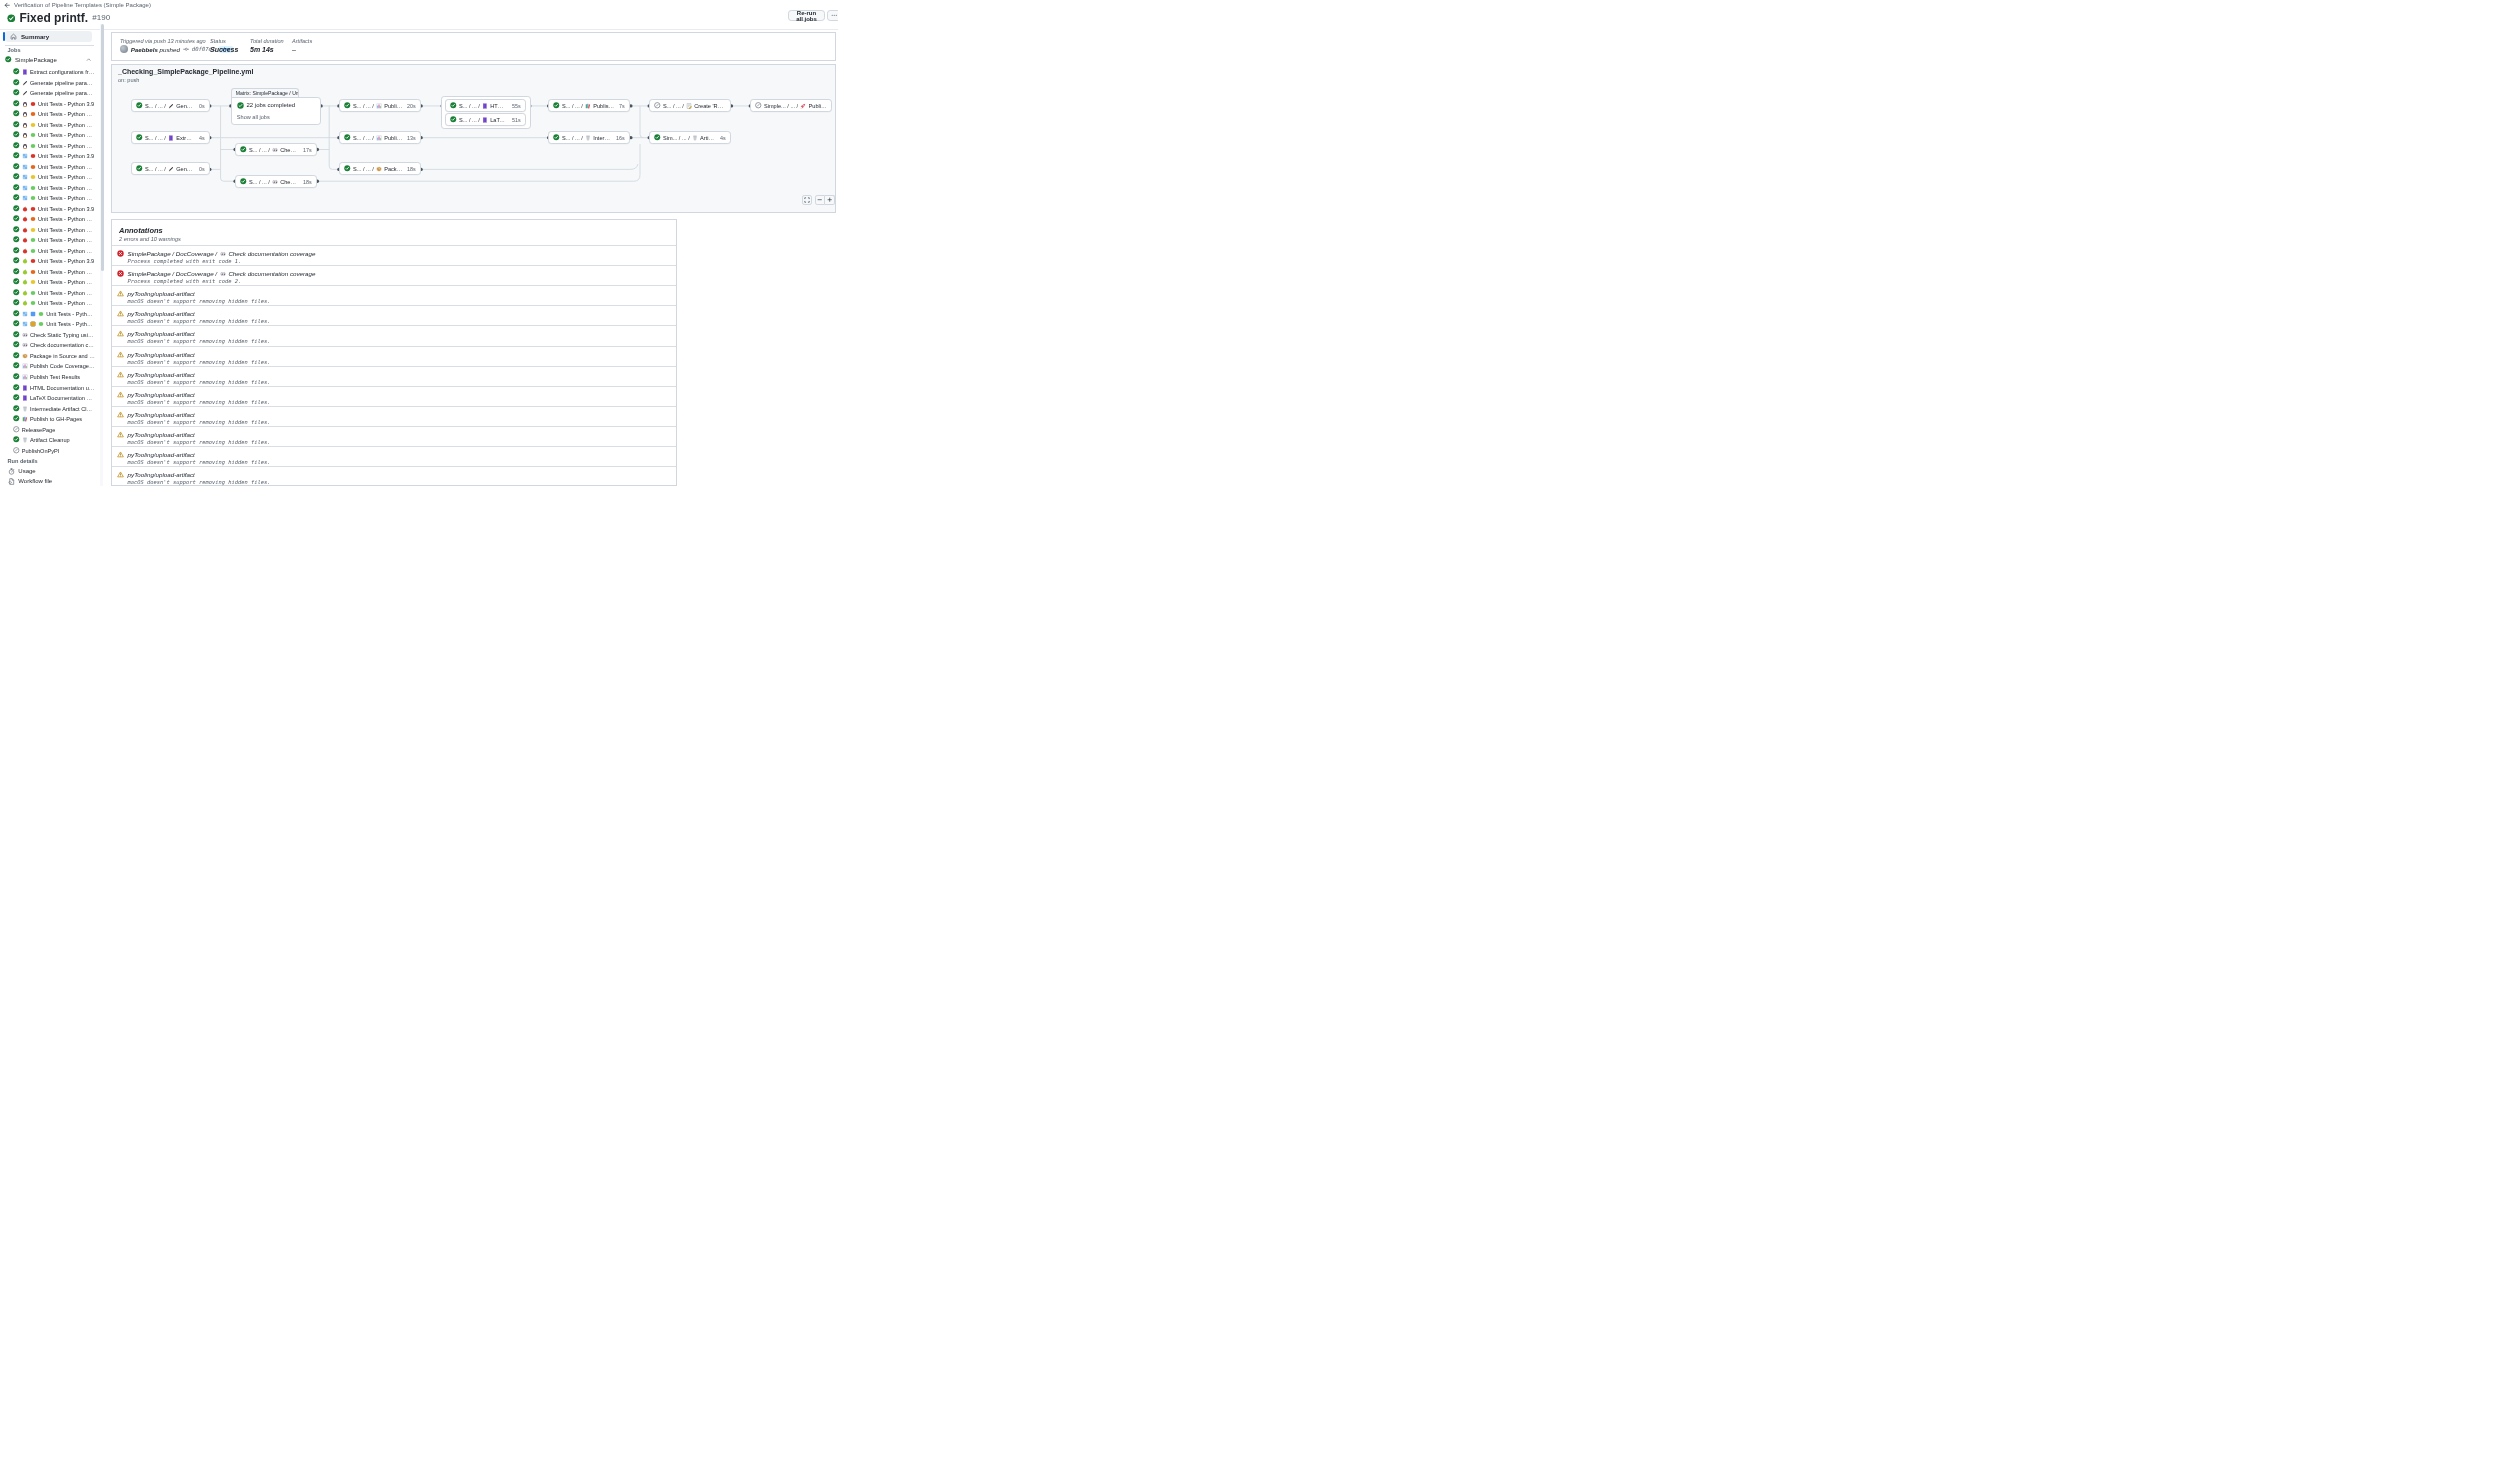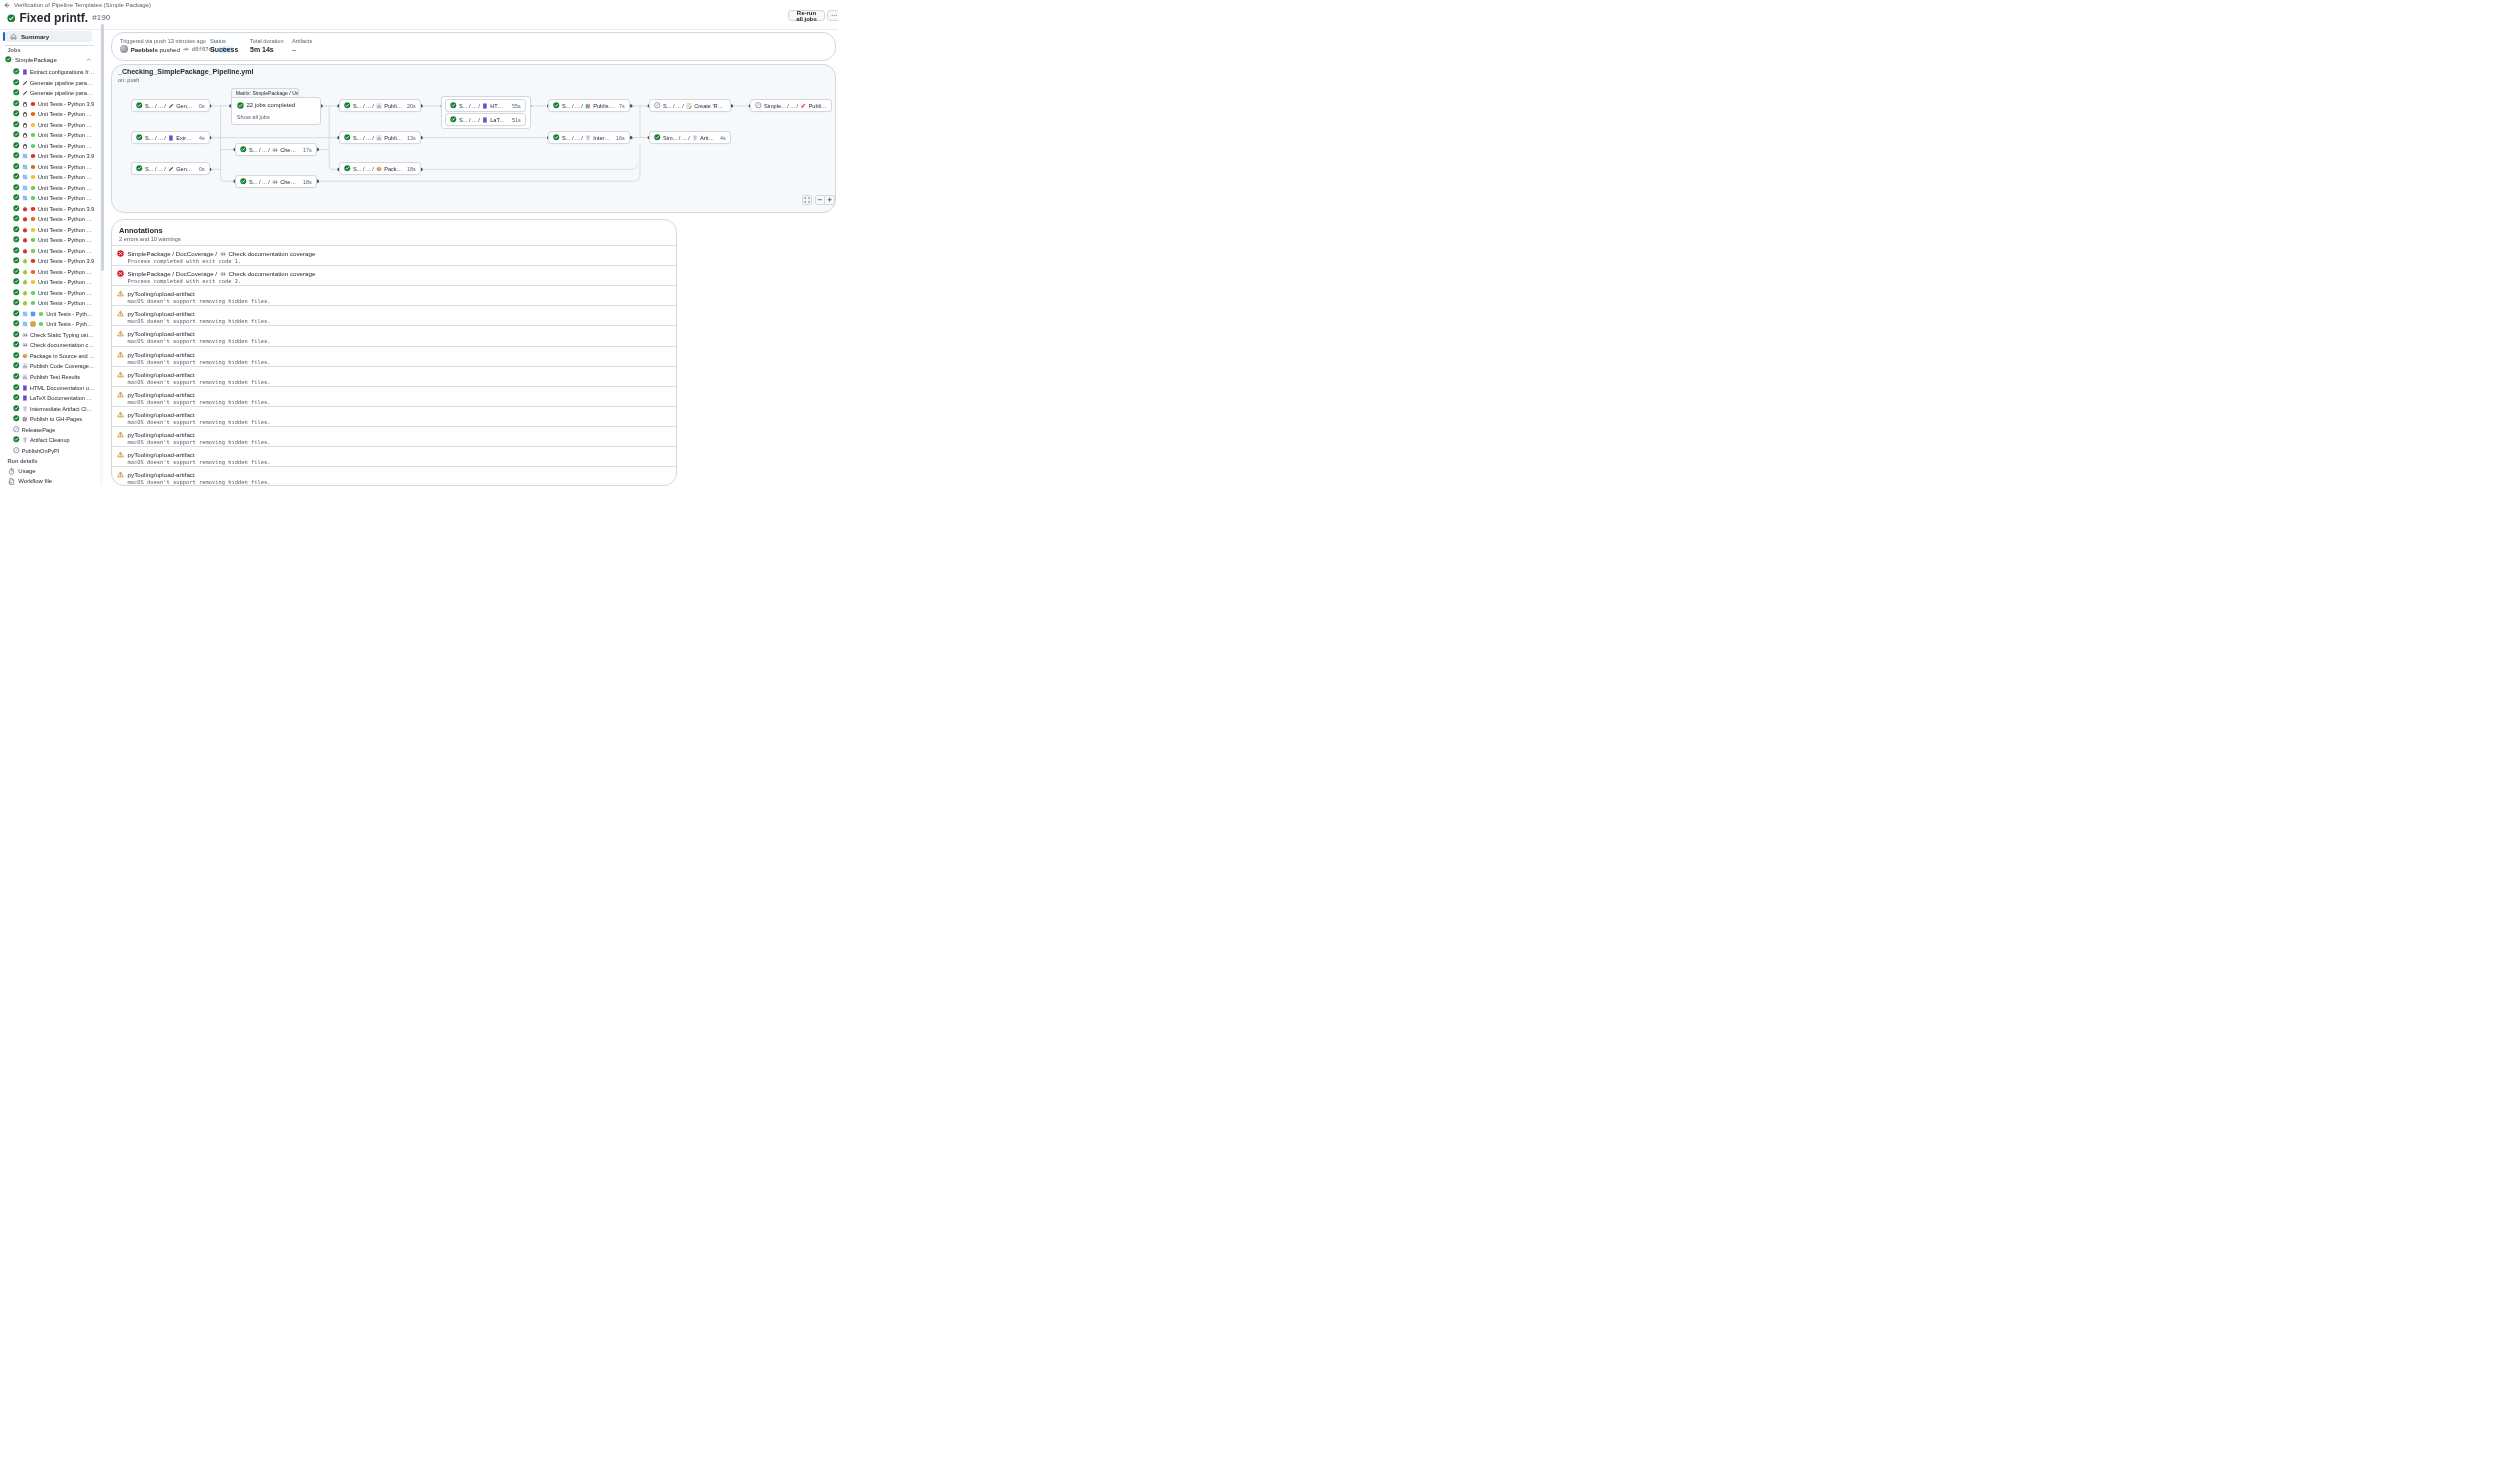--- a/index.html
+++ b/index.html
@@ -34,21 +34,21 @@
   .job-row{position:absolute;left:13px;width:82px;height:9.1px;display:flex;align-items:center;gap:2.2px;
       font-size:5.6px;color:#24292f;white-space:nowrap;overflow:hidden;cursor:pointer;}
   .job-row .lbl{overflow:hidden;text-overflow:ellipsis;}
   #rundetails-label{left:7.5px;top:458px;font-size:5.6px;font-weight:600;color:#59636e;}
   .rd-row{position:absolute;left:7.5px;width:86px;height:8.6px;display:flex;align-items:center;gap:3.8px;
       font-size:6px;color:#24292f;cursor:pointer;}
   #side-scrollbar{left:100px;top:24px;width:3.2px;height:462px;background:#f6f8fa;}
   #side-thumb{left:101px;top:24px;width:2.7px;height:247px;background:#cdd3da;border-radius:1.6px;}
 
   
-  .card{position:absolute;background:#fff;border:0.5px solid #d0d7de;border-radius:13px;box-sizing:border-box;}
+  .card{position:absolute;background:#fff;border:0.5px solid #d0d7de;border-radius:0;box-sizing:border-box;font-style:italic;}
   #summary-card{left:111px;top:32px;width:725px;height:29px;}
   #graph-card{left:111px;top:64px;width:725px;height:149px;background:#f6f8fa;}
   #anno-card{left:111px;top:219px;width:566px;height:267px;}
 
   .sum-label{position:absolute;top:4.8px;font-size:5.6px;color:#59636e;}
   .sum-value{position:absolute;top:13px;font-size:7px;font-weight:bold;color:#24292f;}
   #actor-line{position:absolute;left:8px;top:12.4px;display:flex;align-items:center;gap:2.7px;font-size:6.2px;}
   #avatar{width:8px;height:8px;border-radius:50%;background:radial-gradient(circle at 35% 35%,#bfc7ce,#8b949e 70%,#6e7781);}
   #actor-name{font-weight:bold;}
   #commit-sha{font-family:"DejaVu Sans Mono",monospace;font-size:5.6px;color:#59636e;}

